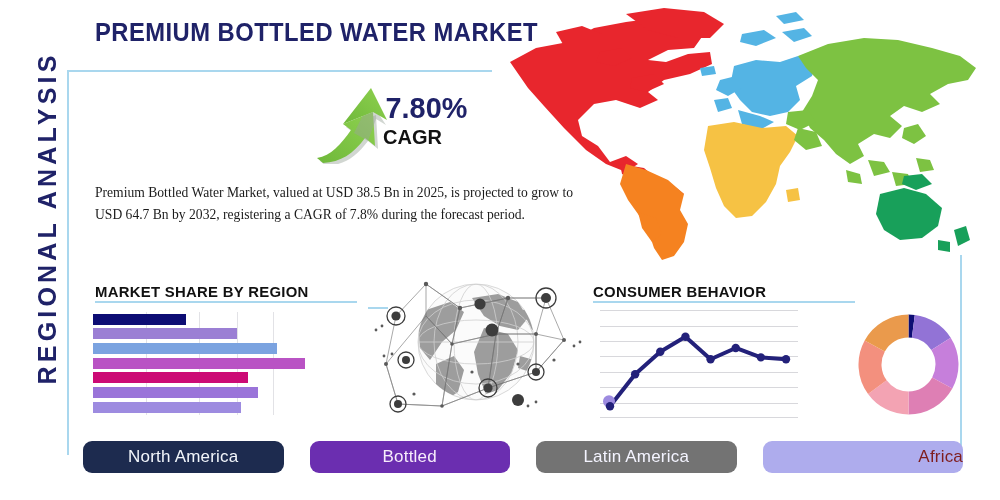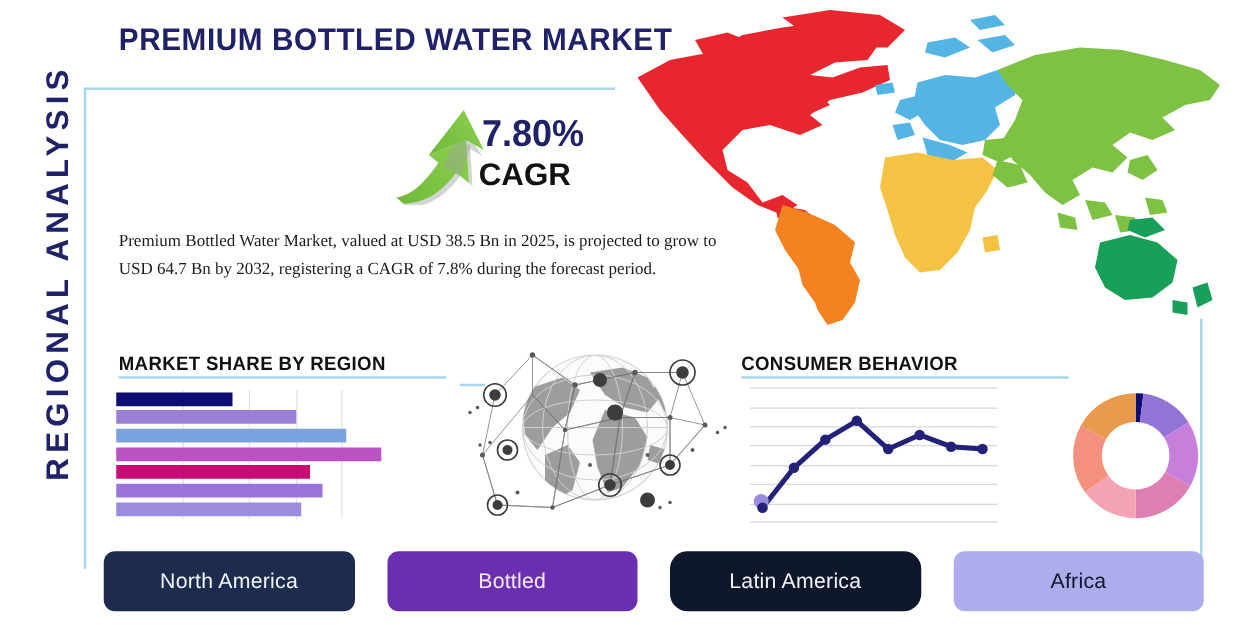--- a/index.html
+++ b/index.html
@@ -71,21 +71,21 @@
     font-family: "Liberation Sans Narrow","Liberation Sans",sans-serif;
     letter-spacing: 0px; line-height: 1.05;
     transform: scaleX(0.96); transform-origin: center;
   }
   .kpi-sub {
     font-size: 20px; font-weight: 700; color: #111111;
     line-height: 1.15; margin-top: 2px;
   }
   .kpi-right { position: absolute; left: 288px; top: 0; text-align: left; width: 130px; }
   .kpi-right .kpi-big { font-size: 30px; }
-  .kpi-right .kpi-sub { font-size: 25px; }
+  .kpi-right .kpi-sub { font-size: 20px; }
 
   .arrow-wrap { position: absolute; left: 218px; top: -6px; width: 80px; height: 78px; }
 
   
   .body-text {
     position: absolute;
     left: 95px; top: 182px;
     width: 492px;
     font-size: 13.6px;
     line-height: 1.62;
@@ -119,21 +119,21 @@
 
   
   .linechart { position: absolute; left: 600px; top: 308px; width: 198px; height: 110px; }
   .line-grid { position: absolute; inset: 0; }
   .line-grid i { position: absolute; left: 0; right: 0; height: 1px; background: #d8d8dc; }
 
   
   .donut { position: absolute; left: 856px; top: 312px; width: 105px; height: 105px; }
 
   
-  .pill-strip { position: absolute; left: 83px; top: 441px; width: 880px; height: 48px; display: flex; gap: 26px; }
+  .pill-strip { position: absolute; left: 83px; top: 441px; width: 880px; height: 32px; display: flex; gap: 26px; }
   .pill {
     flex: 1;
     border-radius: 9px;
     display: flex; align-items: center; justify-content: center;
     font-size: 17px;
     font-family: "Liberation Sans", sans-serif;
     letter-spacing: 0.2px;
   }
   .pill-connect { position: absolute; left: 83px; top: 464px; width: 880px; height: 2px; background: #cfe3f2; z-index: -1; }
 </style>
@@ -381,21 +381,21 @@
   </div>
 
   <div class="pill-connect"></div>
   <div class="pill-strip" id="pillStrip">
       <div class="pill" style="background: rgb(29, 43, 79); color: rgb(242, 246, 251);">
         <span>North America</span>
       </div>
       <div class="pill" style="background: rgb(107, 46, 176); color: rgb(247, 236, 251);">
         <span>Bottled</span>
       </div>
-      <div class="pill" style="background: #0f172a; color: rgb(244, 244, 255); border-radius: 14px;">
+      <div class="pill" style="background: #737373; color: rgb(244, 244, 255);">
         <span>Latin America</span>
       </div>
-      <div class="pill" style="background: rgb(174, 172, 237); color: #0f172a;">
+      <div class="pill" style="background: rgb(174, 172, 237); color: #7f1d1d; justify-content: flex-end;">
         <span>Africa</span>
       </div>
     </div>
 
 </div>
 
 </body></html>

